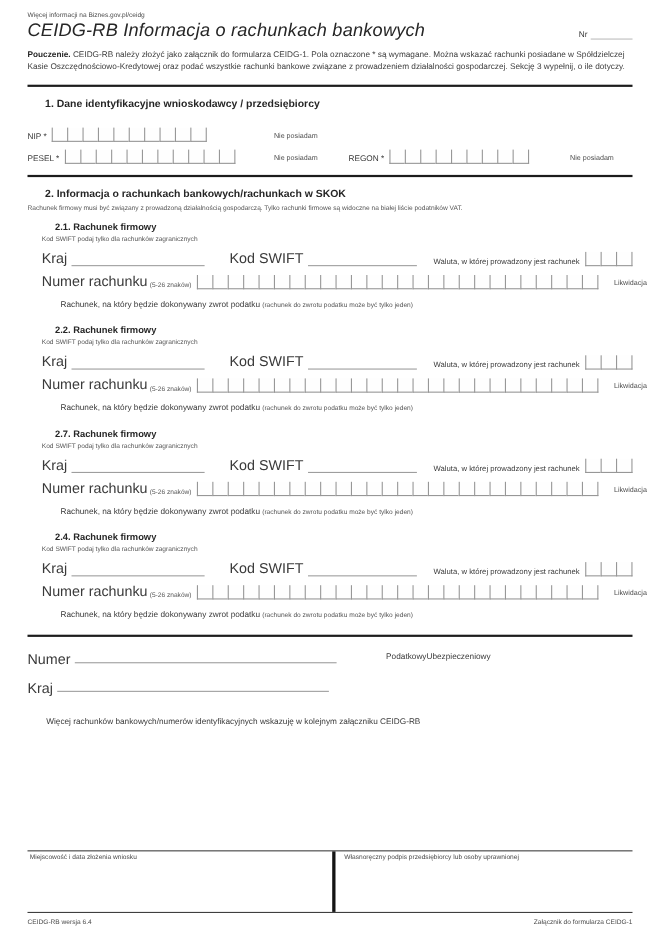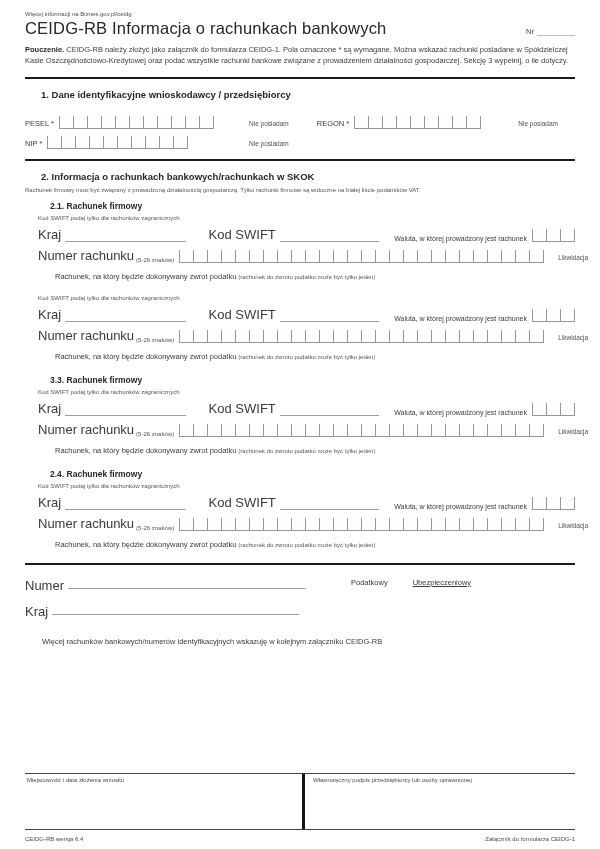--- a/index.html
+++ b/index.html
@@ -6,21 +6,21 @@
   body{
     width:600px;height:849px;position:relative;background:#ffffff;
     font-family:"Liberation Sans","DejaVu Sans",sans-serif;color:#3a3a3a;
     overflow:hidden;
   }
   .page{padding:8px 25px 0 25px;}
 
   
   .top-link{font-size:6px;color:#4c4c4c;margin-top:3px;}
   .title-row{display:flex;justify-content:space-between;align-items:flex-end;margin-top:2px;}
-  .form-title{font-size:16.5px;font-weight:500;color:#262626;margin:0;letter-spacing:.2px;}
+  .form-title{font-size:16.5px;font-weight:500;color:#262626;margin:0;letter-spacing:.2px;font-style:italic;}
   .nr-wrap{display:flex;align-items:flex-end;gap:3px;padding-bottom:2px;}
   .nr-label{font-size:7.5px;color:#3a3a3a;}
   .nr-line{display:inline-block;width:38px;height:8px;border-bottom:1px solid #bdbdbd;}
   .notice{font-size:7.5px;line-height:1.5;margin-top:6px;color:#3d3d3d;width:556px;}
   .notice b{color:#262626;}
 
   .rule{border:none;border-top:2px solid #1c1c1c;margin:10px 0 0 0;}
 
   h2.sec{font-size:9.5px;font-weight:bold;color:#262626;margin:10px 0 0 16px;}
 
@@ -54,21 +54,21 @@
   .hint-inline{font-size:6px;color:#555;margin-left:2px;white-space:nowrap;}
   .likw{font-size:6.5px;color:#4f4f4f;margin-left:14px;padding-bottom:2px;white-space:nowrap;}
   .zwrot-row{margin:9px 0 0 17px;font-size:7.5px;align-items:baseline;}
 
   
   .sec3-head{margin-left:17px;width:505px;line-height:1.25;}
   .s3-row{display:flex;align-items:flex-start;margin-top:13px;height:13px;}
   .s3-numer-field{width:238px;margin-left:4px;}
   .s3-kraj-field{width:247px;margin-left:4px;}
   .chk-lbl{font-size:7.5px;color:#3a3a3a;white-space:nowrap;}
-  .ml45{margin-left:45px;} .ml25{margin-left:25px;text-decoration:underline;}
+  .ml45{margin-left:45px;} .ml25{}
   .more-line{font-size:7.5px;margin:20px 0 0 17px;}
 
   
   .bottom-area{position:absolute;left:25px;right:25px;bottom:7px;}
   .sig-table{display:flex;border-top:1px solid #3f3f3f;border-bottom:1px solid #3f3f3f;height:55px;}
   .sig-cell{font-size:6px;color:#4a4a4a;padding:3px 2px;box-sizing:border-box;}
   .sig-left{width:280px;border-right:3px solid #141414;}
   .sig-right{flex:1;padding-left:8px;}
   .footer-row{display:flex;justify-content:space-between;font-size:6px;color:#4a4a4a;margin-top:6px;}
 </style>
@@ -88,20 +88,38 @@
   <div class="notice">
     <b>Pouczenie.</b><span> CEIDG-RB należy złożyć jako załącznik do formularza CEIDG-1. Pola oznaczone * są wymagane. Można wskazać rachunki posiadane w Spółdzielczej Kasie Oszczędnościowo-Kredytowej oraz podać wszystkie rachunki bankowe związane z prowadzeniem działalności gospodarczej. Sekcję 3 wypełnij, o ile dotyczy.</span>
   </div>
 
   <hr class="rule">
 
   <h2 class="sec">1. Dane identyfikacyjne wnioskodawcy / przedsiębiorcy</h2>
   <div class="id-rows">
     <div class="id-row">
       <span class="grp grp-fixed">
+        <span class="flabel">NIP *</span>
+        <span class="comb">
+            <span></span>
+            <span></span>
+            <span></span>
+            <span></span>
+            <span></span>
+            <span></span>
+            <span></span>
+            <span></span>
+            <span></span>
+            <span></span>
+          </span>
+      </span>
+      <span class="nie">Nie posiadam</span>
+    </div>
+    <div class="id-row">
+      <span class="grp grp-fixed">
         <span class="flabel">PESEL *</span>
         <span class="comb">
             <span></span>
             <span></span>
             <span></span>
             <span></span>
             <span></span>
             <span></span>
             <span></span>
             <span></span>
@@ -119,38 +137,20 @@
             <span></span>
             <span></span>
             <span></span>
             <span></span>
             <span></span>
             <span></span>
             <span></span>
           </span>
       </span>
       <span class="nie ml37">Nie posiadam</span>
-    </div>
-    <div class="id-row">
-      <span class="grp grp-fixed">
-        <span class="flabel">NIP *</span>
-        <span class="comb">
-            <span></span>
-            <span></span>
-            <span></span>
-            <span></span>
-            <span></span>
-            <span></span>
-            <span></span>
-            <span></span>
-            <span></span>
-            <span></span>
-          </span>
-      </span>
-      <span class="nie">Nie posiadam</span>
     </div>
   </div>
 
   <hr class="rule">
 
   <h2 class="sec">2. Informacja o rachunkach bankowych/rachunkach w SKOK</h2>
   <div class="sec2-note">Rachunek firmowy musi być związany z prowadzoną działalnością gospodarczą. Tylko rachunki firmowe są widoczne na białej liście podatników VAT.</div>
 
   <div id="account-blocks">
   <section class="account-block">
@@ -201,20 +201,21 @@
           </span>
       <span class="likw">Likwidacja</span>
     </div>
     <div class="row zwrot-row">
       <span>Rachunek, na który będzie dokonywany zwrot podatku</span>
       <span class="hint-inline">(rachunek do zwrotu podatku może być tylko jeden)</span>
     </div>
   </section>
 
   <section class="account-block">
+    <h3 class="block-title">2.2. Rachunek firmowy</h3>
     <div class="hint">Kod SWIFT podaj tylko dla rachunków zagranicznych</div>
     <div class="row kraj-row">
       <span class="lbl">Kraj</span>
       <span class="ufield kraj-field"></span>
       <span class="lbl ml23">Kod SWIFT</span>
       <span class="ufield swift-field"></span>
       <span class="lbl waluta-lbl">Waluta, w której prowadzony jest rachunek</span>
       <span class="comb">
             <span></span>
             <span></span>
@@ -254,21 +255,21 @@
           </span>
       <span class="likw">Likwidacja</span>
     </div>
     <div class="row zwrot-row">
       <span>Rachunek, na który będzie dokonywany zwrot podatku</span>
       <span class="hint-inline">(rachunek do zwrotu podatku może być tylko jeden)</span>
     </div>
   </section>
 
   <section class="account-block">
-    <h3 class="block-title">3.3. Rachunek firmowy</h3>
+    <h3 class="block-title">2.7. Rachunek firmowy</h3>
     <div class="hint">Kod SWIFT podaj tylko dla rachunków zagranicznych</div>
     <div class="row kraj-row">
       <span class="lbl">Kraj</span>
       <span class="ufield kraj-field"></span>
       <span class="lbl ml23">Kod SWIFT</span>
       <span class="ufield swift-field"></span>
       <span class="lbl waluta-lbl">Waluta, w której prowadzony jest rachunek</span>
       <span class="comb">
             <span></span>
             <span></span>

